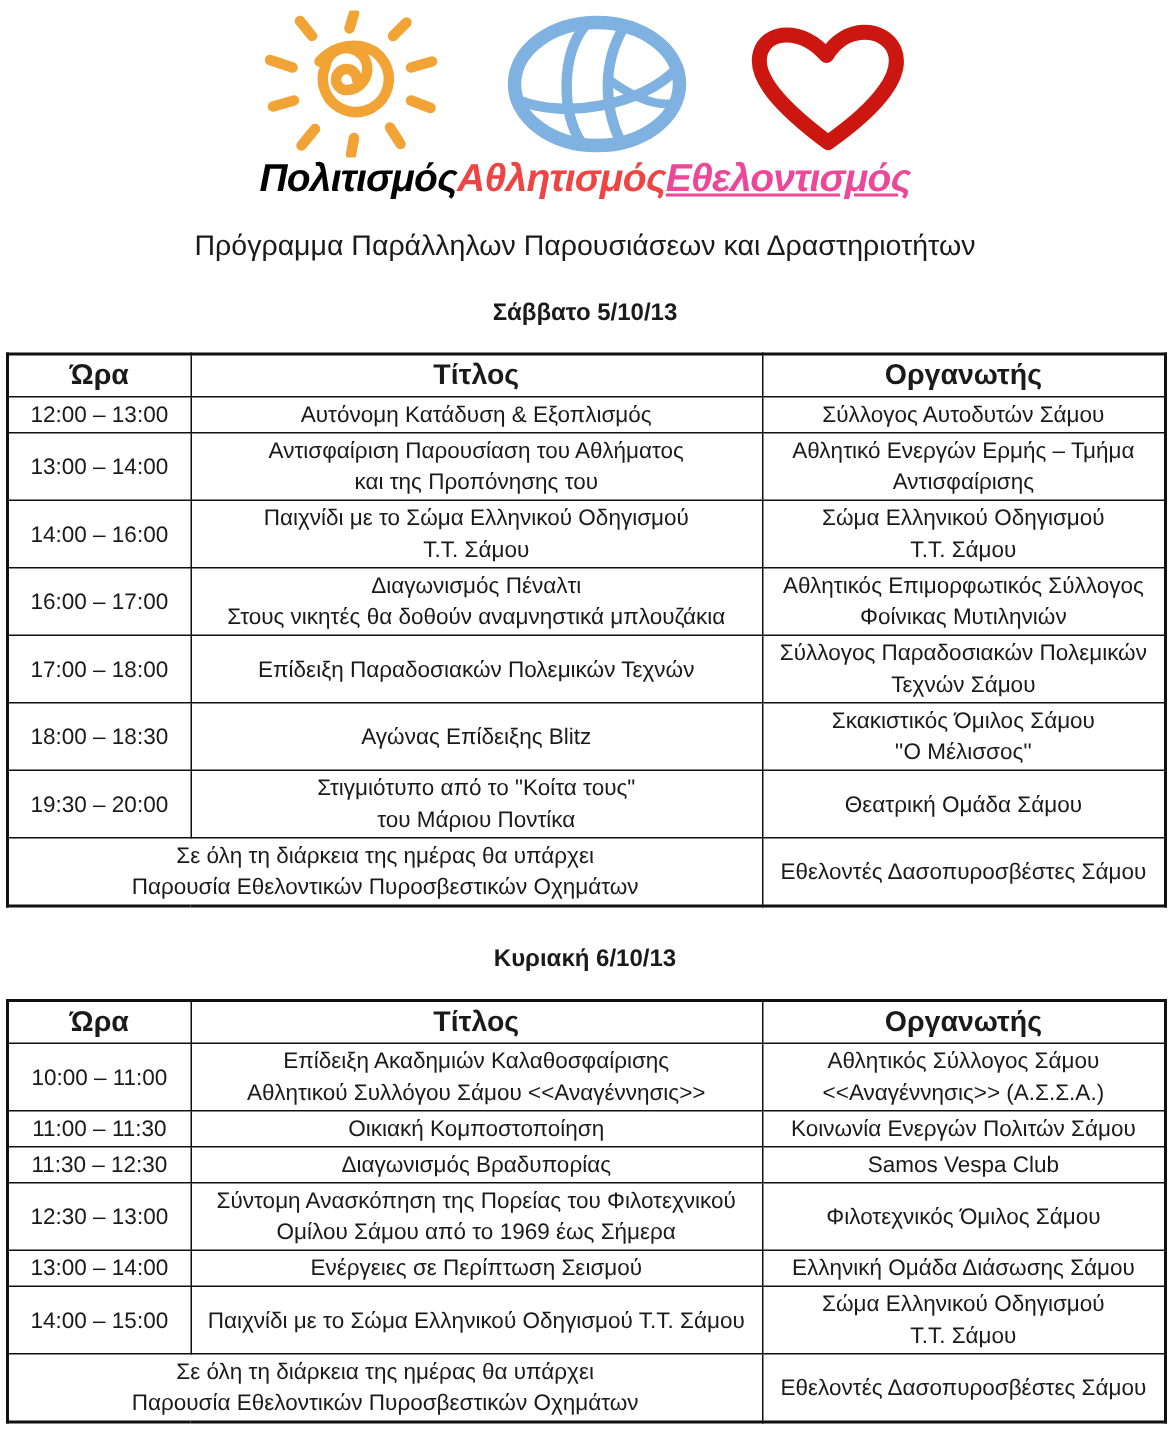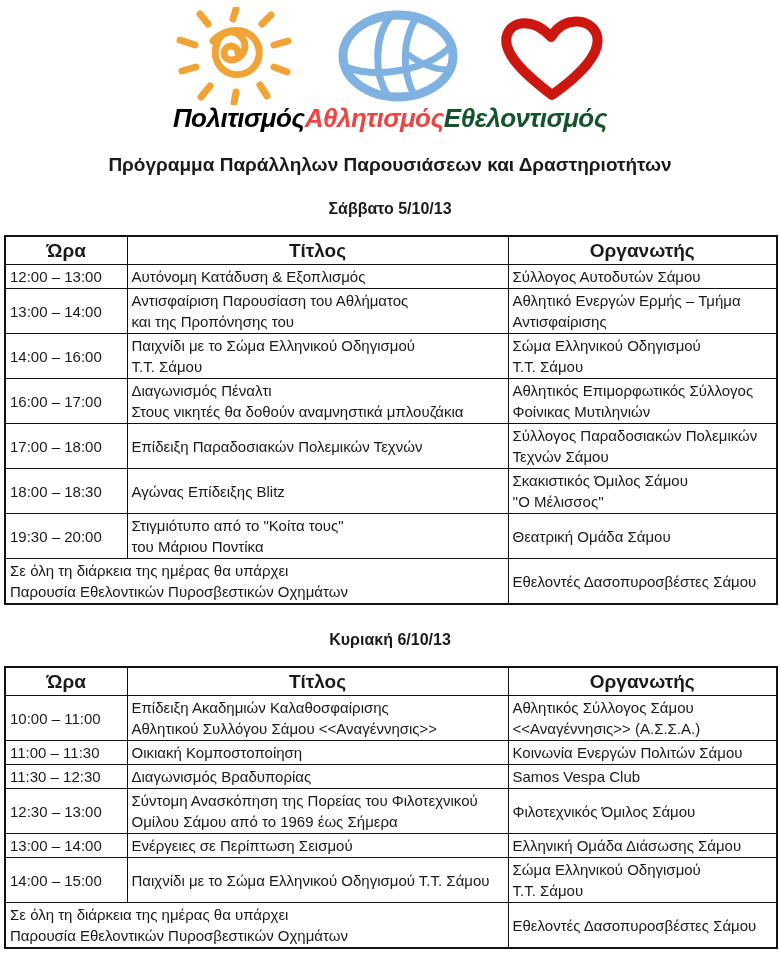--- a/index.html
+++ b/index.html
@@ -10,45 +10,45 @@
   }
   
   .logo{padding-top:6px;}
   .logo-icons{display:flex;justify-content:center;align-items:center;gap:34px;height:100px;}
   .logo-words{
     text-align:center;font-weight:bold;font-size:26px;letter-spacing:-0.5px;
     margin-top:-4px;line-height:32px;font-style:italic;
   }
   .w-orange{color:#000000;}
   .w-blue{color:#ef4444;}
-  .w-red{color:#14532d;}
+  .w-red{color:#ec4899;text-decoration:underline;}
   
   .doc-title{
-    text-align:center;font-weight:bold;font-size:19px;margin-top:20px;
+    text-align:center;font-weight:normal;font-size:19px;margin-top:20px;
   }
   .day-heading{
     text-align:center;font-weight:bold;font-size:16px;
   }
   .day-heading.first{margin-top:24px;margin-bottom:17px;}
   .day-heading.second{margin-top:26px;margin-bottom:17px;}
   
   table.schedule{
     border-collapse:collapse;width:772px;margin:0 4px;
     table-layout:fixed;
   }
   table.schedule col.col-time{width:122px;}
   table.schedule col.col-title{width:381px;}
   table.schedule col.col-org{width:269px;}
   table.schedule th{
     border:1.5px solid #111;font-size:19px;font-weight:bold;
     padding:2px 4px;line-height:23px;text-align:center;
   }
   table.schedule td{
     border:1.5px solid #111;font-size:15px;line-height:21px;
-    padding:1px 4px;vertical-align:middle;
+    padding:1px 4px;text-align:center;vertical-align:middle;
     white-space:pre-line;
   }
   table.schedule{border:2px solid #111;}
   td.small{font-size:13.5px;}
   
   .icon-svg{display:block;}
 </style>
 </head>
 <body>
 

